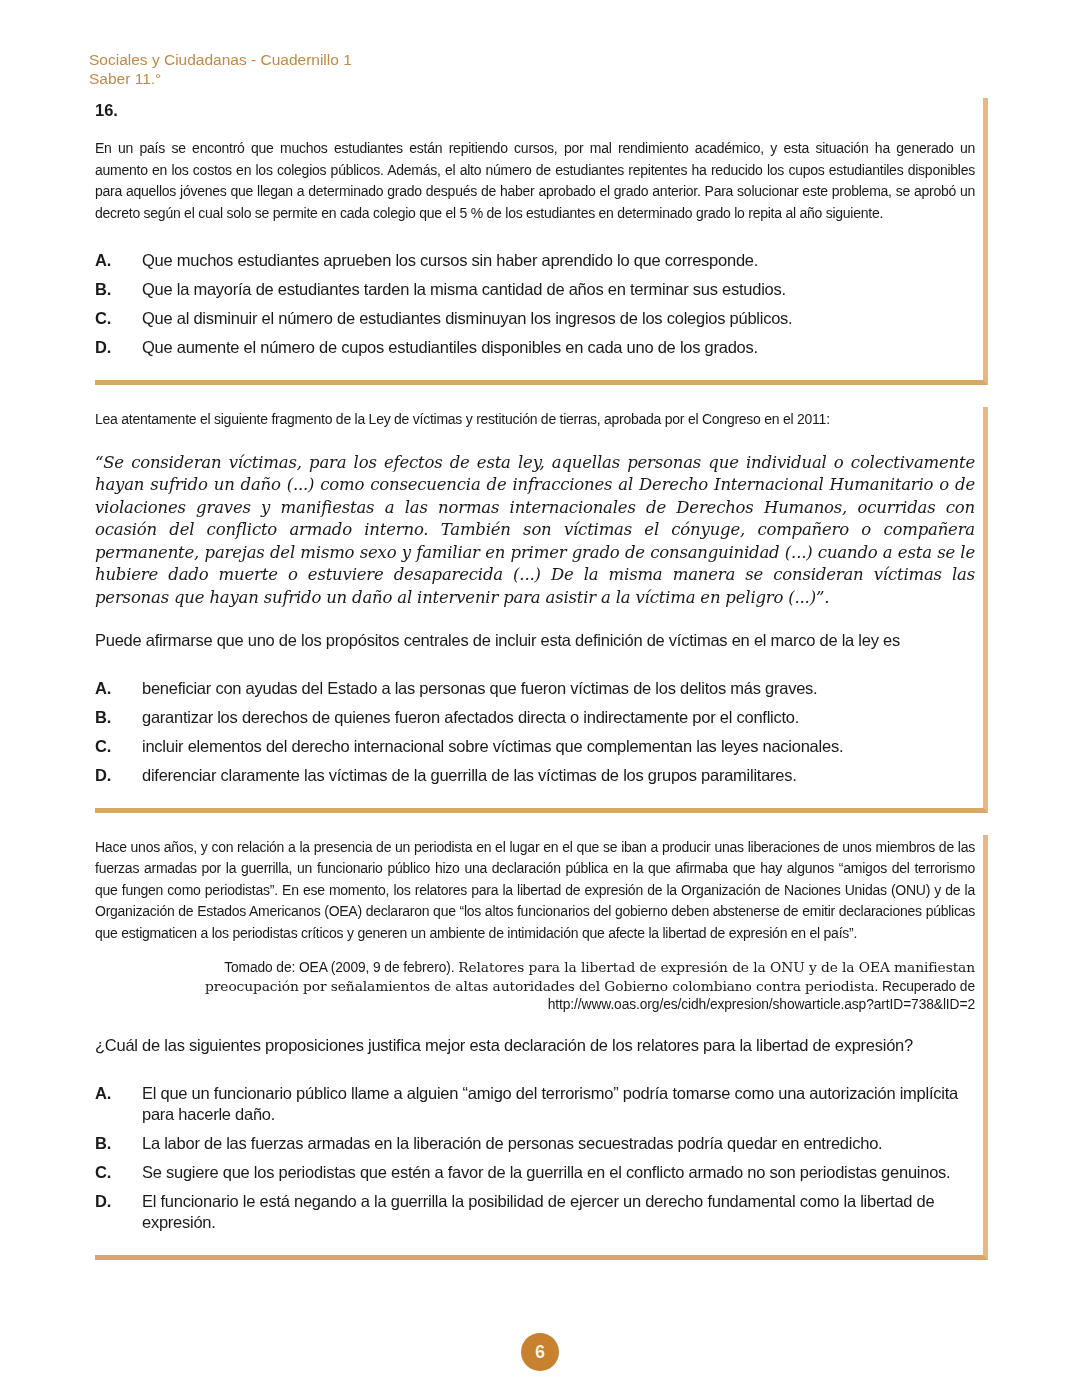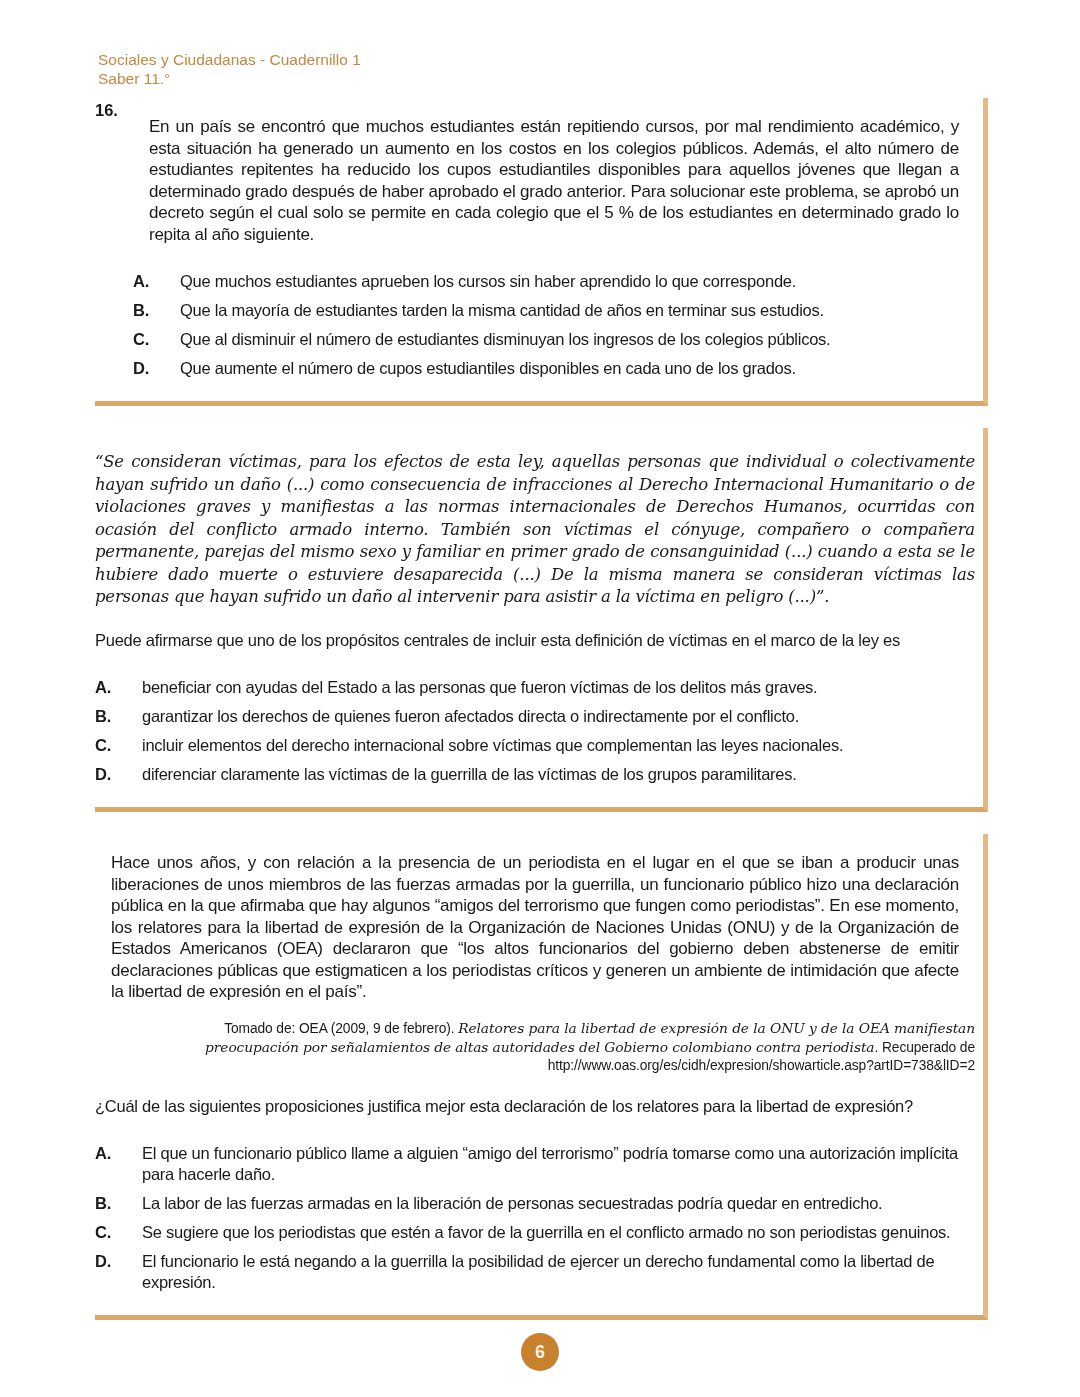--- a/index.html
+++ b/index.html
@@ -8,52 +8,52 @@
     background: #ffffff;
     color: #1a1a1a;
     font-family: "Liberation Sans", sans-serif;
     position: relative;
     overflow: hidden;
   }
   .page { position: absolute; inset: 0; }
 
   .doc-header {
     position: absolute;
-    left: 98px; top: 50px;
+    left: 89px; top: 50px;
     color: #c18a44;
     font-size: 15.5px;
     line-height: 19px;
     font-weight: 400;
   }
 
   .content { position: absolute; left: 95px; top: 98px; width: 893px; }
 
   .question-block {
     border-right: 5px solid #e5b983;
     border-bottom: 5px solid #d9a76c;
     padding: 2px 8px 22px 0;
     margin-bottom: 22px;
   }
   .question-block:last-of-type { margin-bottom: 0; }
 
-  .q-row { display: flex; }
+  .q-row { display: flex; flex-direction: column; }
   .q-num {
     flex: 0 0 38px;
     font-weight: bold;
     font-size: 16.5px;
     line-height: 21.5px;
   }
   .q-content { flex: 1; min-width: 0; }
 
   .q-body {
-    font-size: 17px;
+    font-size: 14px;
     line-height: 21.5px;
     letter-spacing: -0.25px;
     text-align: justify;
-    margin: 16px;
+    margin: 0;
   }
   .q-quote {
     font-family: "DejaVu Serif", "Liberation Serif", serif;
     font-style: italic;
     font-size: 16.5px;
     line-height: 22.5px;
     letter-spacing: -0.2px;
     text-align: justify;
     margin: 21px 0 17px 0;
   }
@@ -79,21 +79,20 @@
   .citation {
     font-size: 13.8px;
     line-height: 18px;
     letter-spacing: -0.1px;
     text-align: right;
     margin: 14px 0 0 55px;
     color: #1a1a1a;
   }
   .citation .cit-italic {
     font-family: "DejaVu Serif", "Liberation Serif", serif;
-    font-style: italic;
     margin-top: 17px;
   }
 
   .page-footer {
     position: absolute;
     left: 0; top: 1333px;
     width: 1080px;
     display: flex;
     justify-content: center;
   }
@@ -144,20 +143,21 @@
               <span class="opt-text">Que aumente el número de cupos estudiantiles disponibles en cada uno de los grados.</span>
             </div>
           </div>
         </div>
       </div>
     </div>
 
     <div class="question-block">
       <div class="q-row">
         <div class="q-content">
+          <p class="q-body">Lea atentamente el siguiente fragmento de la Ley de víctimas y restitución de tierras, aprobada por el Congreso en el 2011:</p>
           <p class="q-quote">“Se consideran víctimas, para los efectos de esta ley, aquellas personas que individual o colectivamente hayan sufrido un daño (...) como consecuencia de infracciones al Derecho Internacional Humanitario o de violaciones graves y manifiestas a las normas internacionales de Derechos Humanos, ocurridas con ocasión del conflicto armado interno. También son víctimas el cónyuge, compañero o compañera permanente, parejas del mismo sexo y familiar en primer grado de consanguinidad (...) cuando a esta se le hubiere dado muerte o estuviere desaparecida (...) De la misma manera se consideran víctimas las personas que hayan sufrido un daño al intervenir para asistir a la víctima en peligro (...)”.</p>
           <p class="q-prompt">Puede afirmarse que uno de los propósitos centrales de incluir esta definición de víctimas en el marco de la ley es</p>
           <div class="options">
             <div class="option">
               <span class="opt-letter">A.</span>
               <span class="opt-text">beneficiar con ayudas del Estado a las personas que fueron víctimas de los delitos más graves.</span>
             </div>
             <div class="option">
               <span class="opt-letter">B.</span>
               <span class="opt-text">garantizar los derechos de quienes fueron afectados directa o indirectamente por el conflicto.</span>

